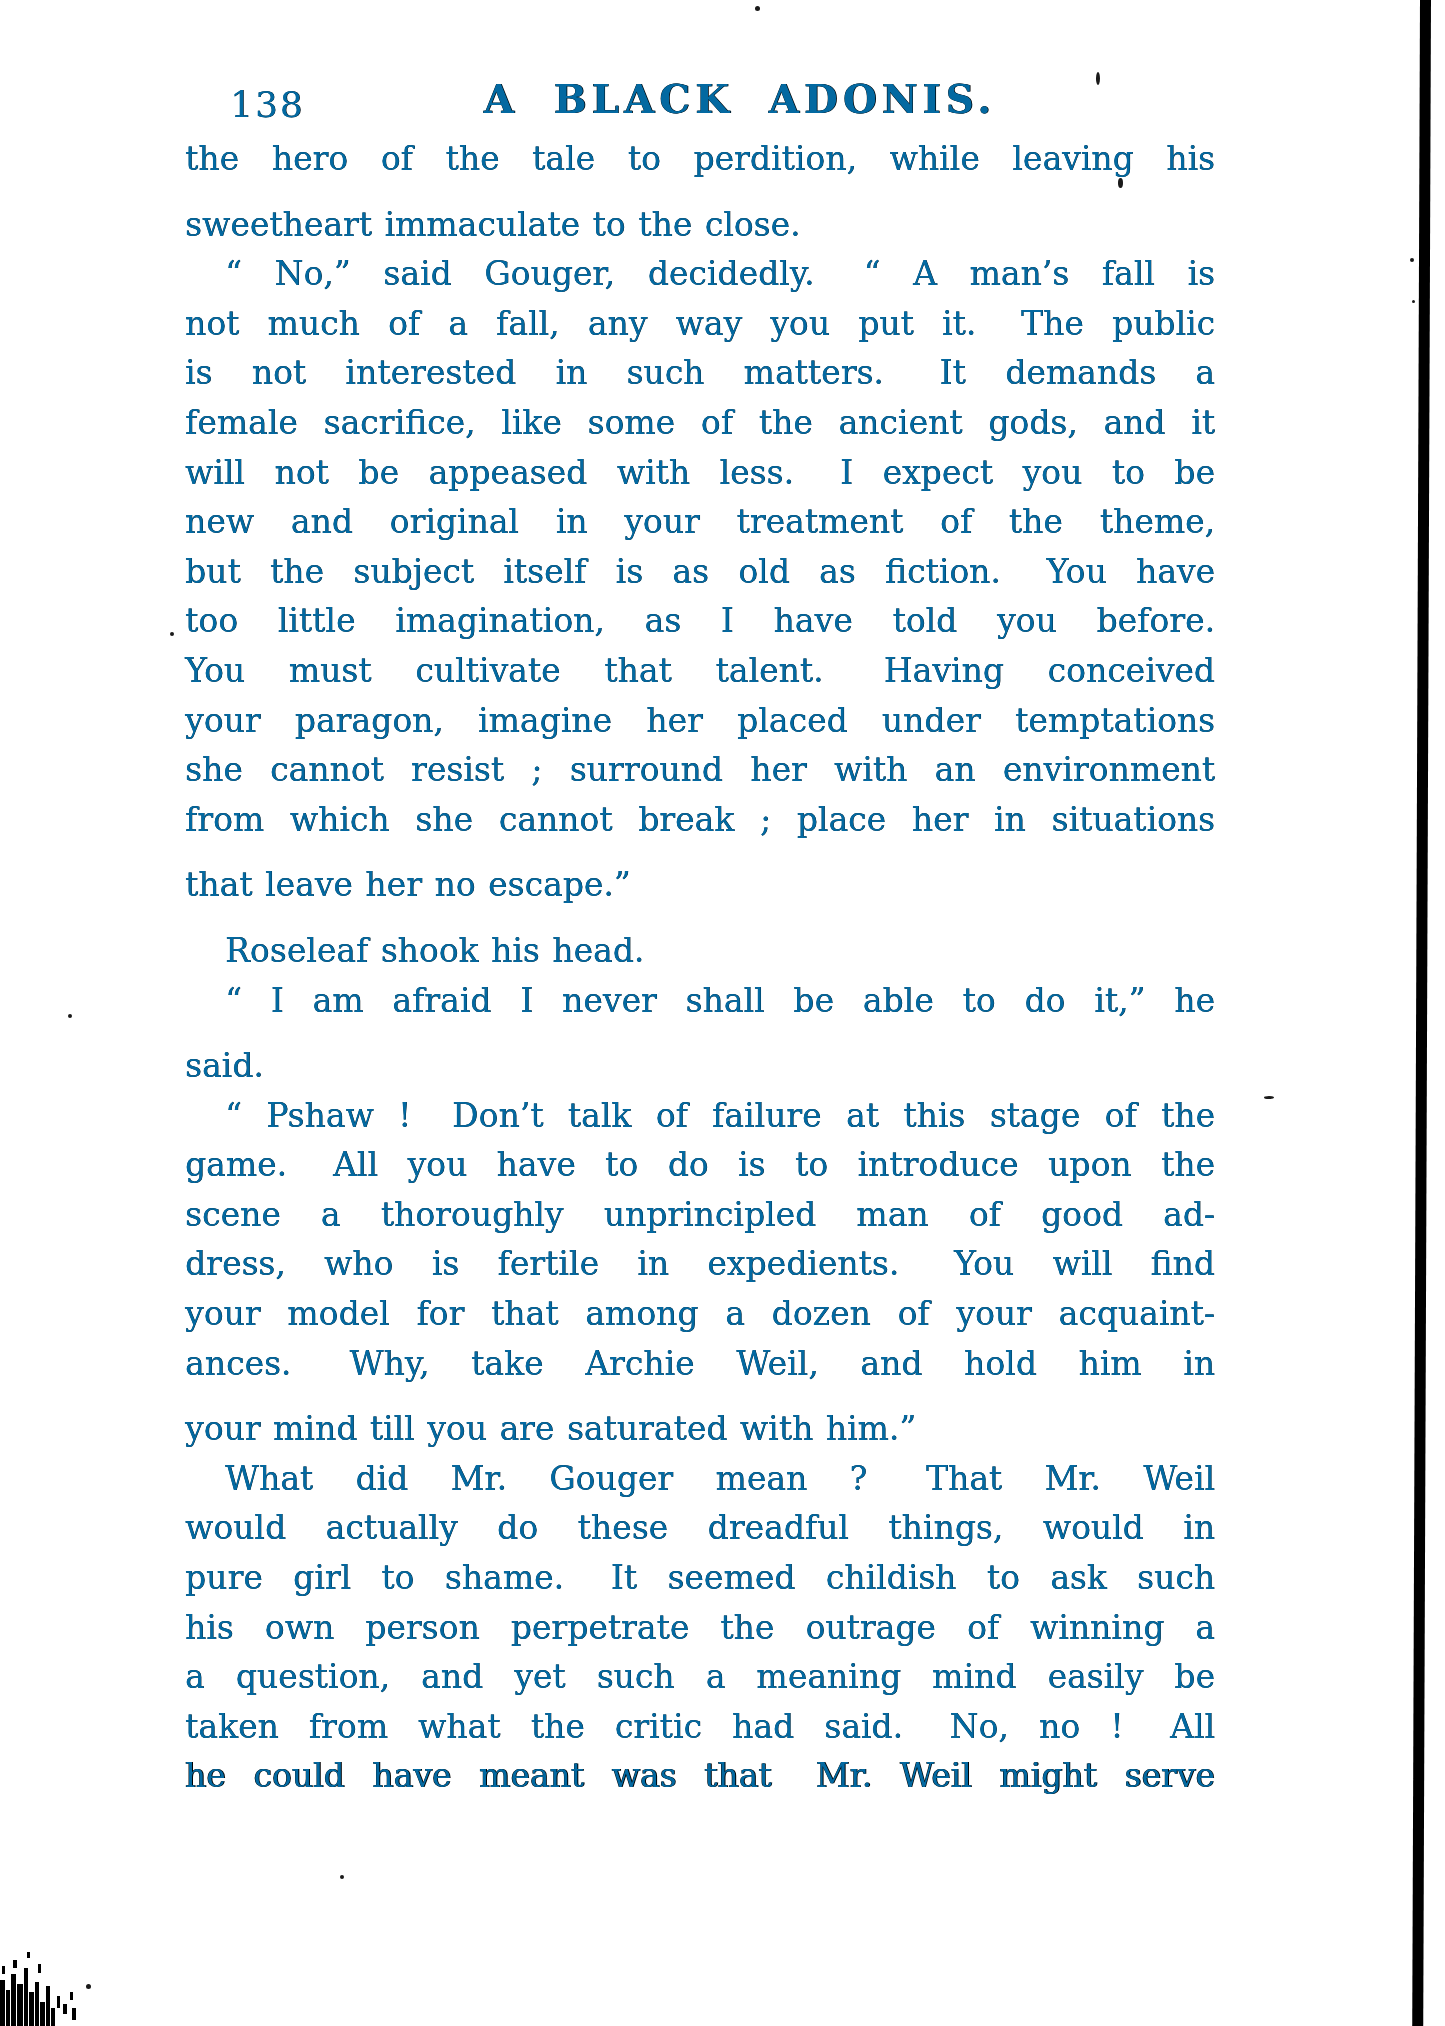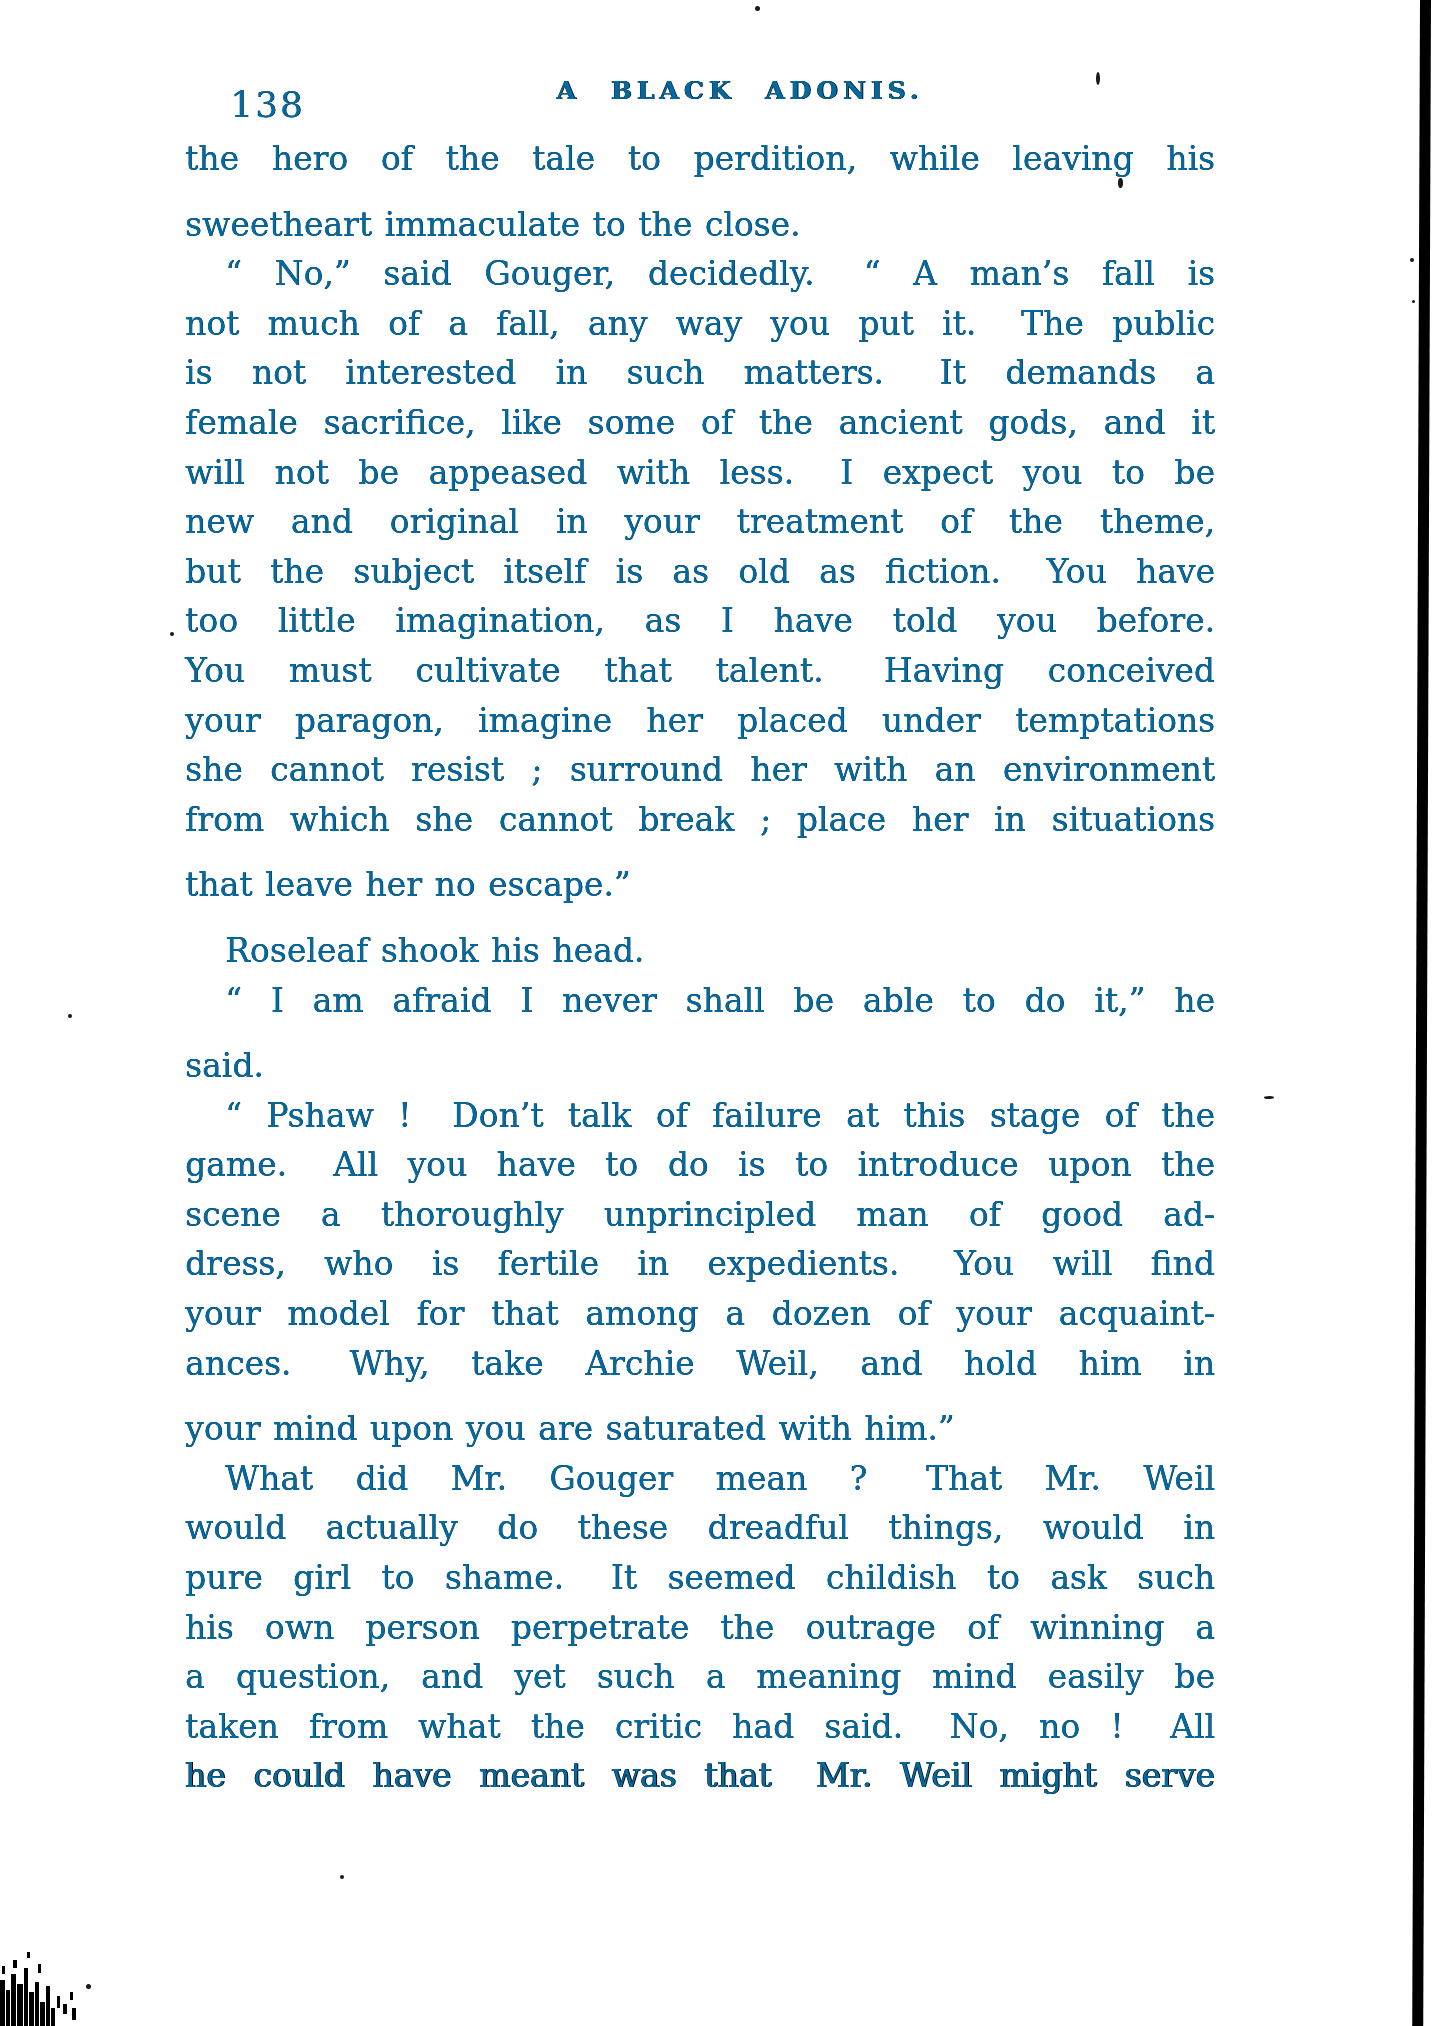--- a/index.html
+++ b/index.html
@@ -12,21 +12,21 @@
     color:#0369a1;
   }
   #page-number{
     position:absolute;left:230px;top:84px;
     font-size:36px;letter-spacing:2px;
     text-shadow:0.4px 0 #000;
   }
   #running-header{
     position:absolute;left:740px;top:76px;
     transform:translateX(-50%);
-    font-size:25px;font-weight:bold;
+    font-size:39px;font-weight:bold;
     letter-spacing:5px;word-spacing:16px;
     text-shadow:0.7px 0 #000, -0.3px 0 #000;
     white-space:nowrap;
   }
   #text-block{
     position:absolute;left:185px;top:134px;width:1030px;
     font-size:33px;line-height:49.6px;
     word-spacing:2px;
   }
   .line{
@@ -75,21 +75,21 @@
       <div class="line para-end">that leave her no escape.”</div>
       <div class="line para-end indent">Roseleaf shook his head.</div>
       <div class="line indent">“ I am afraid I never shall be able to do it,” he</div>
       <div class="line para-end">said.</div>
       <div class="line indent">“ Pshaw !   Don’t talk of failure at this stage of the</div>
       <div class="line">game.  All you have to do is to introduce upon the</div>
       <div class="line">scene a thoroughly unprincipled man of good ad-</div>
       <div class="line">dress, who is fertile in expedients.  You will find</div>
       <div class="line">your model for that among a dozen of your acquaint-</div>
       <div class="line">ances.  Why, take Archie Weil, and hold him in</div>
-      <div class="line para-end">your mind upon you are saturated with him.”</div>
+      <div class="line para-end">your mind till you are saturated with him.”</div>
       <div class="line indent">What did Mr. Gouger mean ?   That Mr. Weil</div>
       <div class="line">would actually do these dreadful things, would in</div>
       <div class="line">pure girl to shame.  It seemed childish to ask such</div>
       <div class="line">his own person perpetrate the outrage of winning a</div>
       <div class="line">a question, and yet such a meaning mind easily be</div>
       <div class="line">taken from what the critic had said.  No, no !   All</div>
       <div class="line heavy">he could have meant was that  Mr. Weil might serve</div>
     </div>
 
   <div id="edge-stripe"></div>

